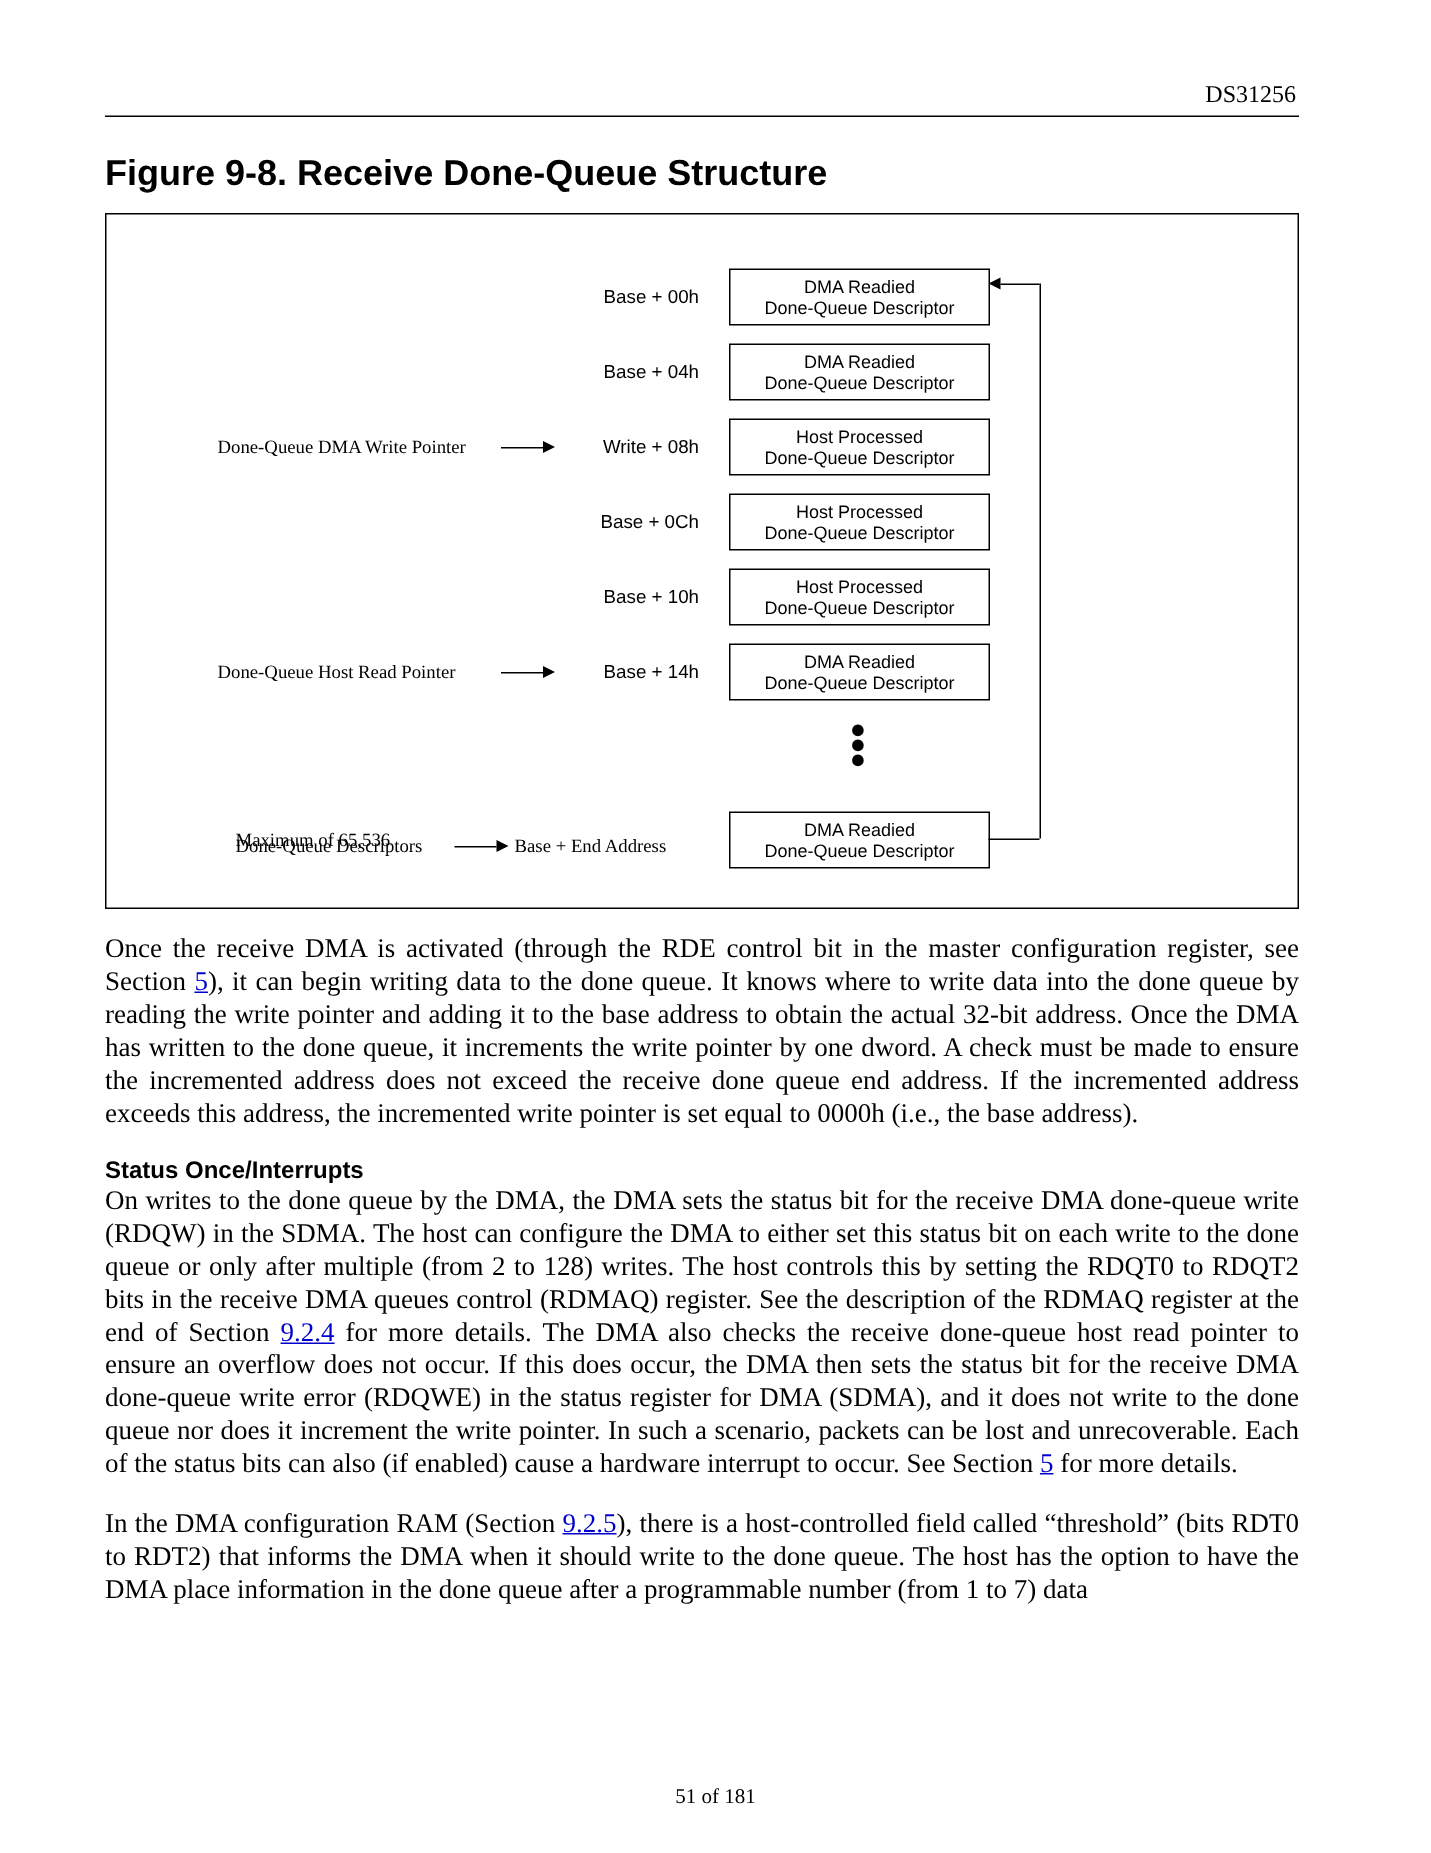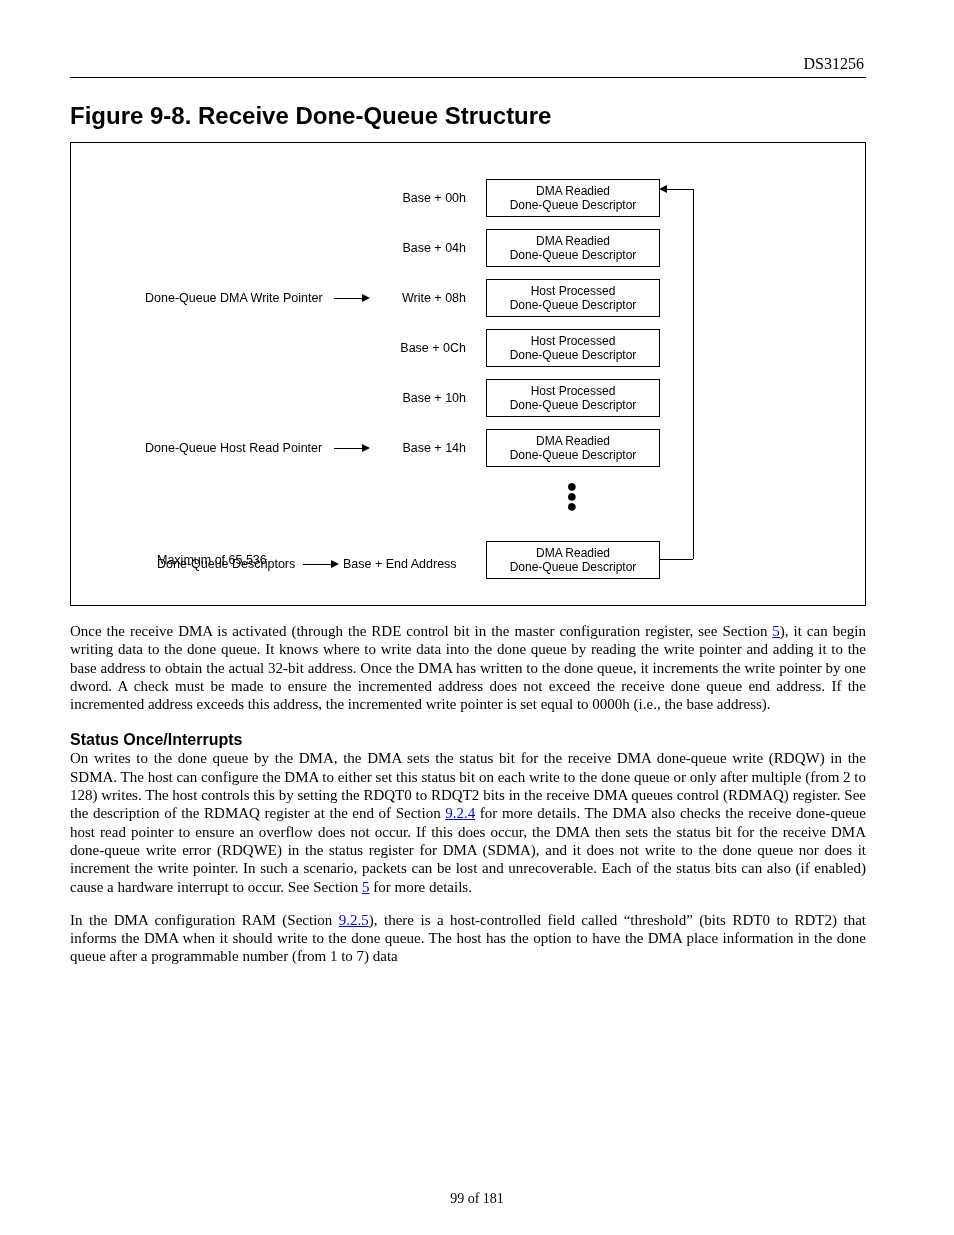--- a/index.html
+++ b/index.html
@@ -56,20 +56,21 @@
     flex-direction: column;
     align-items: center;
     justify-content: center;
     line-height: 1.2;
     text-align: center;
     font-size: 12px;
   }
   .left-label {
     position: absolute;
     text-align: right;
+    font-family: Liberation Serif, serif;
   }
   .arrow-line {
     position: absolute;
     height: 1px;
     background: #000;
   }
   .arrow-head-r {
     position: absolute;
     width: 0; height: 0;
     border-top: 4px solid transparent;
@@ -97,21 +98,21 @@
     width: 1px;
     background: #000;
   }
   .hline {
     position: absolute;
     height: 1px;
     background: #000;
   }
   .body-text {
     font-family: "Times New Roman", Times, serif;
-    font-size: 15px;
+    font-size: 18px;
     text-align: justify;
     margin-top: 16px;
     line-height: 1.22;
   }
   .sub-heading {
     font-family: Arial, Helvetica, sans-serif;
     font-weight: bold;
     font-size: 16px;
     margin-top: 18px;
     margin-bottom: 0;
@@ -208,15 +209,15 @@
 
   <div class="sub-heading">Status Once/Interrupts</div>
   <p class="body-text" style="margin-top:0;">
     <span>On writes to the done queue by the DMA, the DMA sets the status bit for the receive DMA done-queue write (RDQW) in the SDMA. The host can configure the DMA to either set this status bit on each write to the done queue or only after multiple (from 2 to 128) writes. The host controls this by setting the RDQT0 to RDQT2 bits in the receive DMA queues control (RDMAQ) register. See the description of the RDMAQ register at the end of Section </span><a href="#" class="link">9.2.4</a><span> for more details. The DMA also checks the receive done-queue host read pointer to ensure an overflow does not occur. If this does occur, the DMA then sets the status bit for the receive DMA done-queue write error (RDQWE) in the status register for DMA (SDMA), and it does not write to the done queue nor does it increment the write pointer. In such a scenario, packets can be lost and unrecoverable. Each of the status bits can also (if enabled) cause a hardware interrupt to occur. See Section </span><a href="#" class="link">5</a><span> for more details.</span>
   </p>
 
   <p class="body-text" style="margin-top:0;">
     <span>In the DMA configuration RAM (Section </span><a href="#" class="link">9.2.5</a><span>), there is a host-controlled field called “threshold” (bits RDT0 to RDT2) that informs the DMA when it should write to the done queue. The host has the option to have the DMA place information in the done queue after a programmable number (from 1 to 7) data</span>
   </p>
 
-  <div class="pagenum">99 of 181</div>
+  <div class="pagenum">51 of 181</div>
 
 </div>
 
 </body></html>

